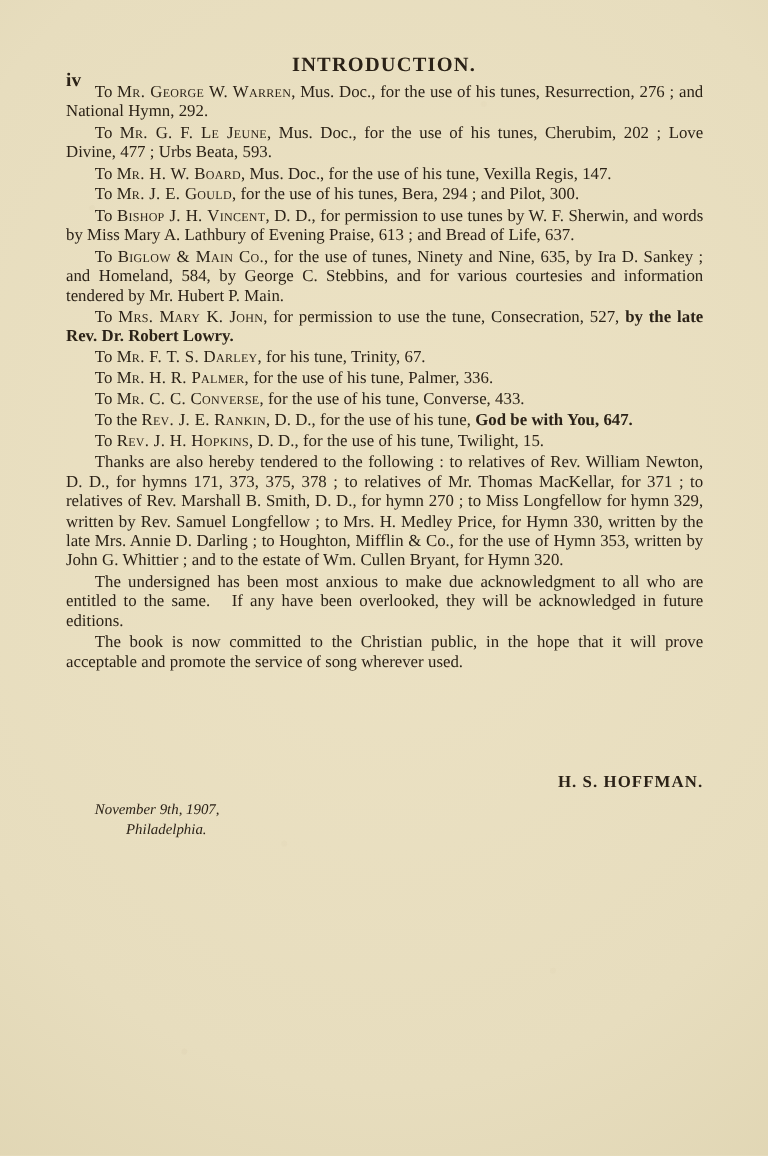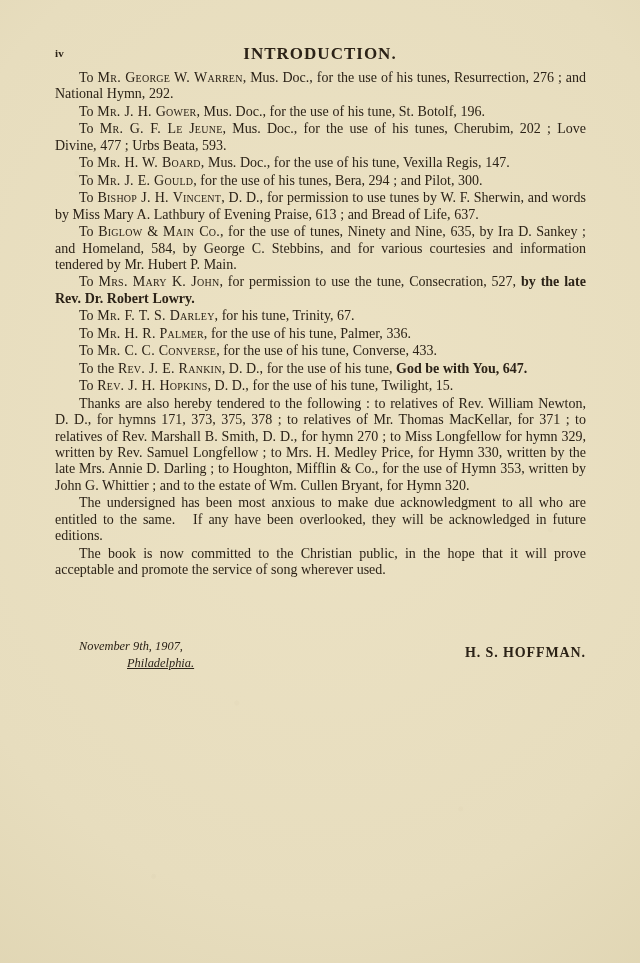--- a/index.html
+++ b/index.html
@@ -45,23 +45,23 @@
   .runhead {
     position: absolute;
     top: 43px;
     left: 55px;
     right: 55px;
     height: 16px;
   }
   .folio {
     position: absolute;
     left: 0;
-    top: 4px;
+    top: 16px;
     font-weight: bold;
-    font-size: 11px;
+    font-size: 16px;
     letter-spacing: .2px;
   }
   .runtitle {
     position: absolute;
     left: 0;
     right: 0;
     top: 1px;
     text-align: center;
     font-size: 17px;
     font-weight: bold;
@@ -101,26 +101,26 @@
     left: 55px;
     top: 638px;
     width: 531px;
     font-size: 12.4px;
     line-height: 17px;
   }
   .sig .date {
     font-style: italic;
     margin-left: 24px;
     display: block;
+    margin-top: 28px;
   }
   .sig .city {
     font-style: italic;
-    margin-left: 72px;
+    margin-left: 50px;
     display: block;
-    text-decoration: underline;
   }
   .sig .signer {
     position: absolute;
     right: 0;
     top: 6px;
     font-weight: bold;
     font-size: 14px;
     letter-spacing: .9px;
     white-space: nowrap;
   }
@@ -132,21 +132,20 @@
 
 <div class="page">
 
   <div class="runhead">
     <span class="folio">iv</span>
     <span class="runtitle">INTRODUCTION.</span>
   </div>
 
   <div class="body">
     <p class="para">To <span class="sc">Mr. George W. Warren</span>, Mus. Doc., for the use of his tunes, Resurrection, 276 ; and National Hymn, 292.</p>
-    <p class="para">To <span class="sc">Mr. J. H. Gower</span>, Mus. Doc., for the use of his tune, St. Botolf, 196.</p>
     <p class="para">To <span class="sc">Mr. G. F. Le Jeune</span>, Mus. Doc., for the use of his tunes, Cherubim, 202 ; Love Divine, 477 ; Urbs Beata, 593.</p>
     <p class="para">To <span class="sc">Mr. H. W. Board</span>, Mus. Doc., for the use of his tune, Vexilla Regis, 147.</p>
     <p class="para">To <span class="sc">Mr. J. E. Gould</span>, for the use of his tunes, Bera, 294 ; and Pilot, 300.</p>
     <p class="para">To <span class="sc">Bishop J. H. Vincent</span>, D. D., for permission to use tunes by W. F. Sherwin, and words by Miss Mary A. Lathbury of Evening Praise, 613 ; and Bread of Life, 637.</p>
     <p class="para">To <span class="sc">Biglow &amp; Main Co.</span>, for the use of tunes, Ninety and Nine, 635, by Ira D. Sankey ; and Homeland, 584, by George C. Stebbins, and for various courtesies and information tendered by Mr. Hubert P. Main.</p>
     <p class="para">To <span class="sc">Mrs. Mary K. John</span>, for permission to use the tune, Consecration, 527, <span class="b">by the late Rev. Dr. Robert Lowry.</span></p>
     <p class="para">To <span class="sc">Mr. F. T. S. Darley</span>, for his tune, Trinity, 67.</p>
     <p class="para">To <span class="sc">Mr. H. R. Palmer</span>, for the use of his tune, Palmer, 336.</p>
     <p class="para">To <span class="sc">Mr. C. C. Converse</span>, for the use of his tune, Converse, 433.</p>
     <p class="para">To the <span class="sc">Rev. J. E. Rankin</span>, D. D., for the use of his tune, <span class="b">God be with You, 647.</span></p>

